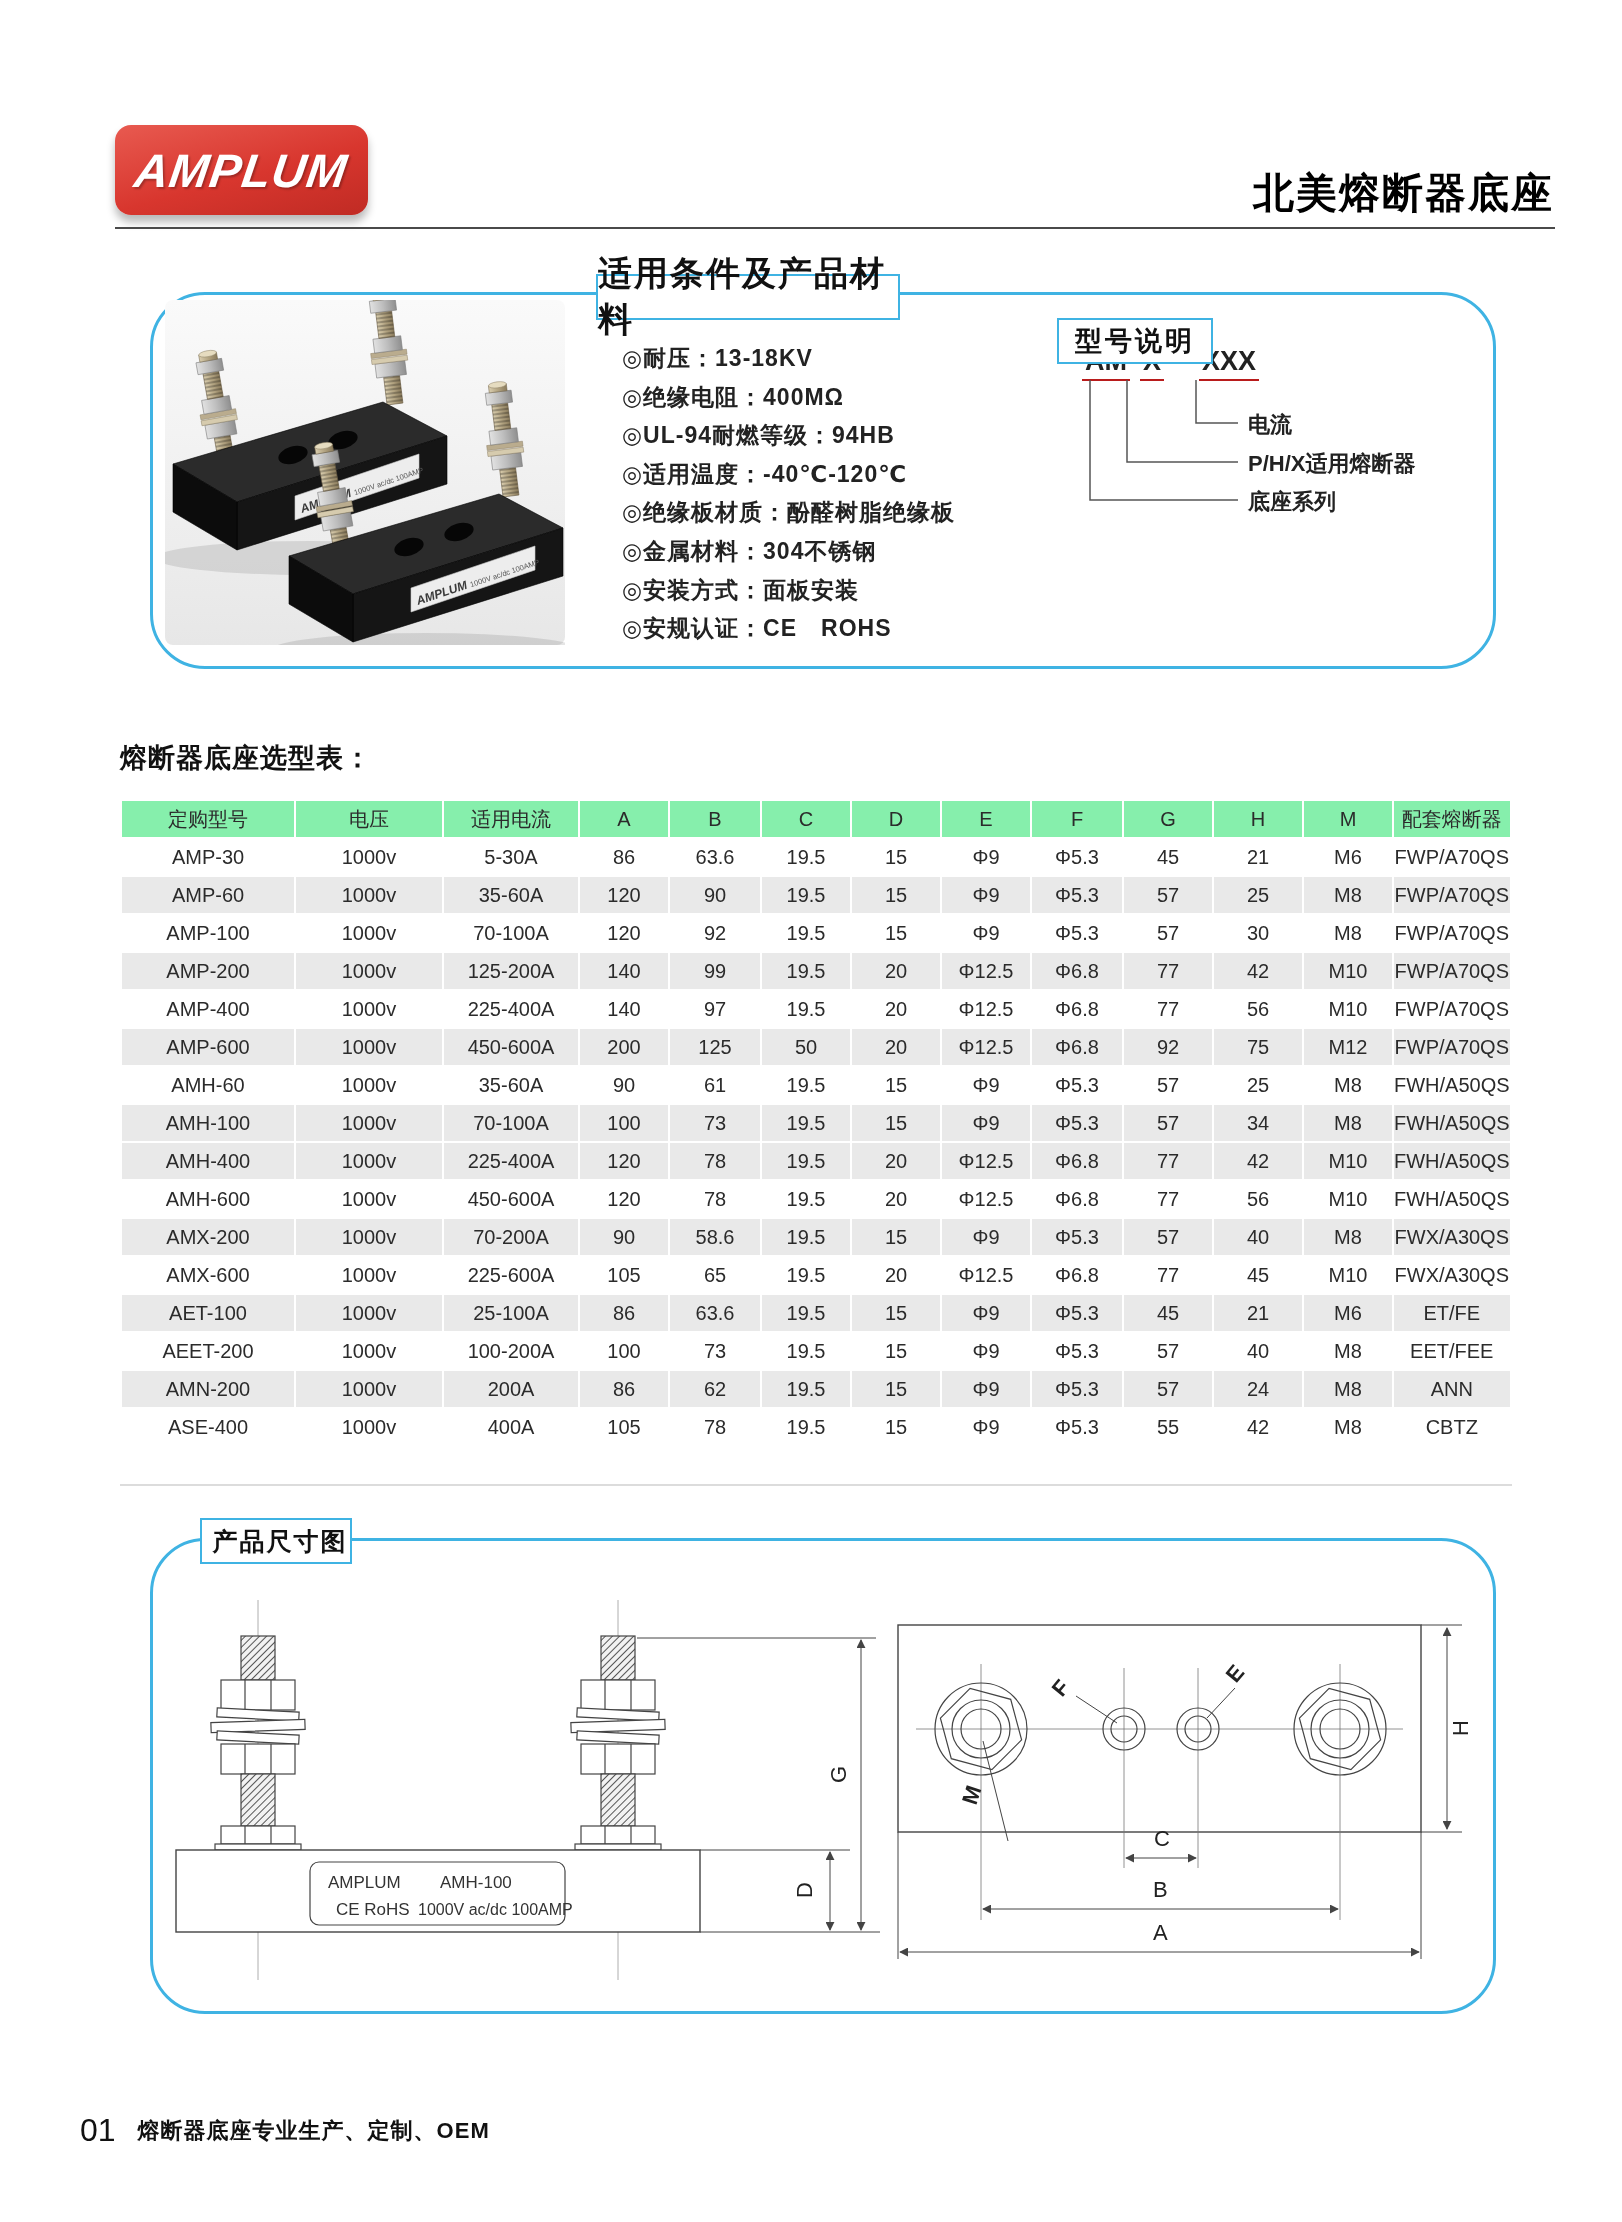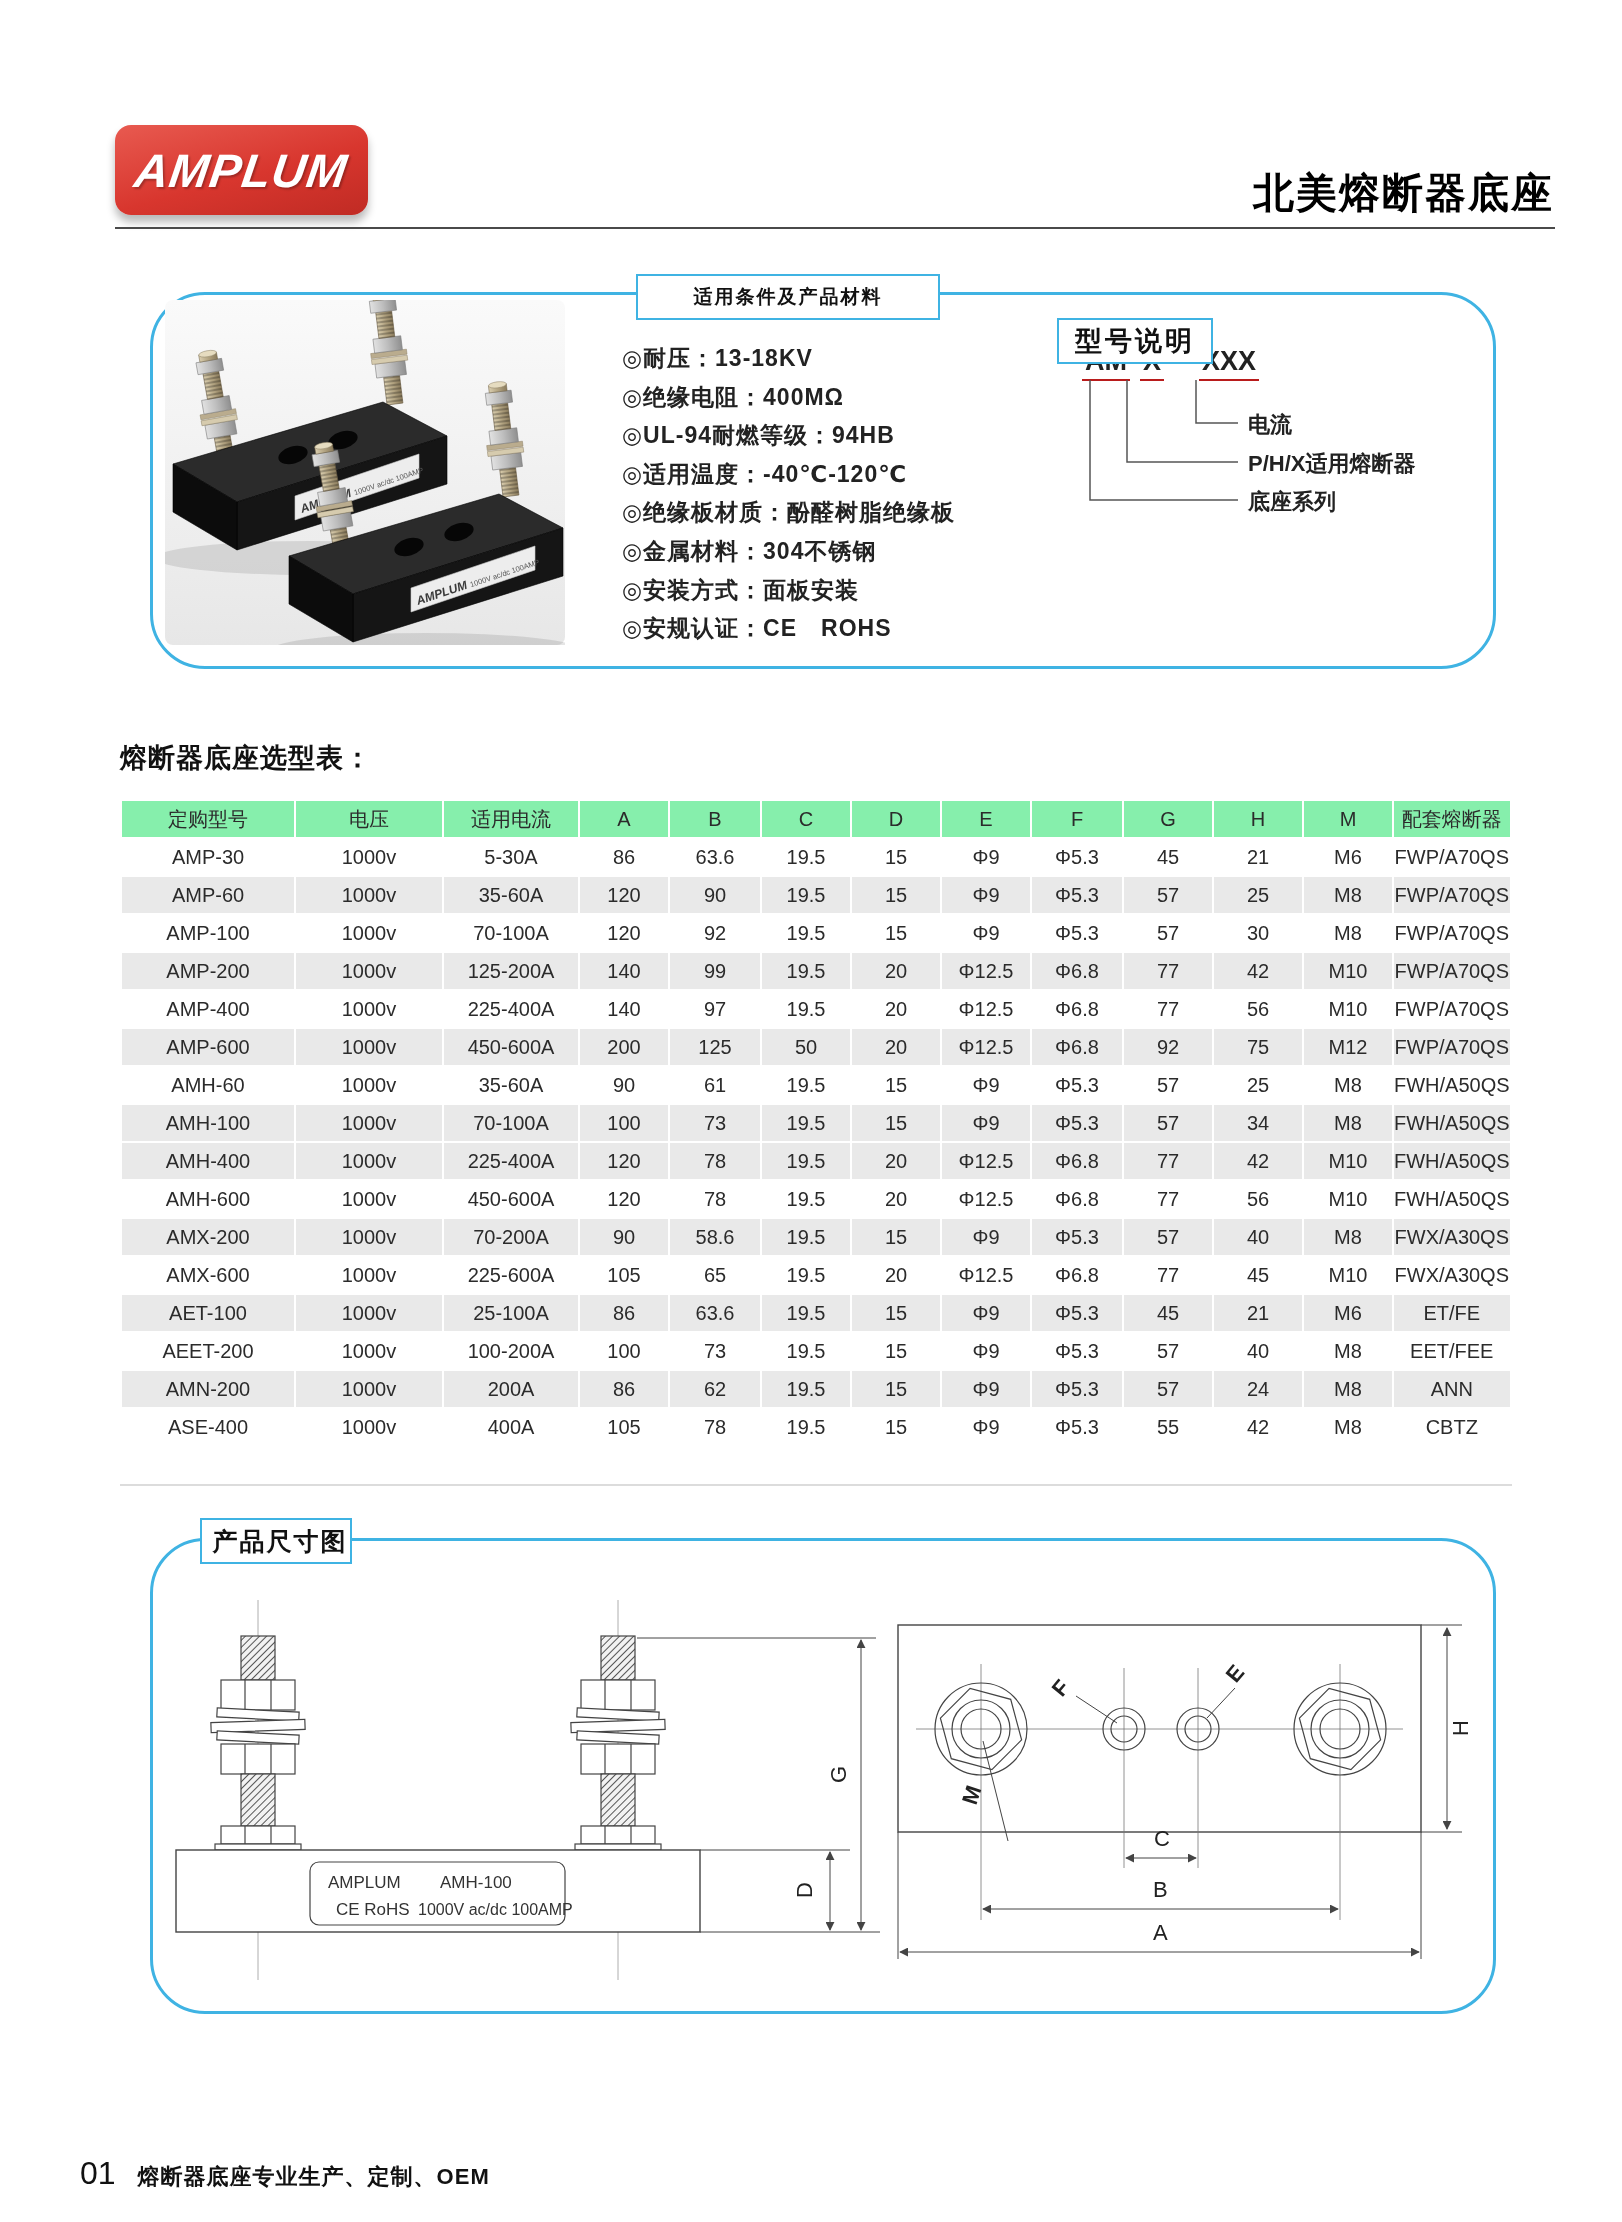--- a/index.html
+++ b/index.html
@@ -13,21 +13,21 @@
         box-shadow:0 7px 9px rgba(0,0,0,0.28);display:flex;align-items:center;justify-content:center;}
   .logo-text{color:#fff;font-style:italic;font-weight:bold;font-size:47px;letter-spacing:1px;
         transform:skewX(-8deg);text-shadow:2px 2px 2px rgba(0,0,0,0.25);}
   .page-title{right:68px;top:166px;font-size:41px;font-weight:bold;color:#000;letter-spacing:2px;}
   .header-rule{left:115px;top:227px;width:1440px;height:2px;background:#4a4a4a;}
 
   
   .top-box{left:150px;top:292px;width:1340px;height:371px;border:3px solid #3fb3e3;border-radius:55px;background:#fff;}
   .sec-tab{background:#fff;border:2px solid #3fb3e3;display:flex;align-items:center;justify-content:center;
            font-weight:bold;color:#111;z-index:3;}
-  .cond-tab{left:636px;top:274px;width:300px;height:42px;font-size:19px;letter-spacing:2px;}
+  .cond-tab{left:596px;top:274px;width:300px;height:42px;font-size:34px;letter-spacing:2px;}
   .model-tab{left:1057px;top:274px;width:152px;height:42px;font-size:27px;letter-spacing:3px;margin-top:44px;}
   .dim-tab{left:200px;top:1518px;width:140px;height:42px;font-size:25px;letter-spacing:2px;padding-left:8px;}
 
   .cond-list{left:622px;top:339px;width:400px;}
   .cond-item{font-size:23px;font-weight:bold;color:#222;line-height:38.6px;letter-spacing:1px;white-space:nowrap;}
 
   .model-code{left:1082px;top:346px;display:flex;align-items:flex-start;font-size:27px;font-weight:bold;color:#222;}
   .model-code span{display:inline-block;}
   .u{border-bottom:2px solid #b91c1c;padding:0 3px 2px 3px;}
   .mc-gap{width:10px;}
@@ -39,21 +39,21 @@
   .sel-table th,.sel-table td{height:36px;text-align:center;vertical-align:middle;font-size:20px;
       color:#2b2b2b;white-space:nowrap;overflow:hidden;padding:0;}
   .sel-table th{background:#86efac;font-weight:normal;}
   .sel-table tr.odd td{background:#ffffff;}
   .sel-table tr.even td{background:#e9e9e9;}
   .table-bottom-line{left:120px;top:1484px;width:1392px;height:2px;background:#dcdcdc;}
 
   
   .dim-box{left:150px;top:1538px;width:1340px;height:470px;border:3px solid #3fb3e3;border-radius:55px;background:#fff;}
 
-  .footer{left:80px;top:2112px;display:flex;align-items:flex-end;gap:22px;margin-top:43px;}
+  .footer{left:80px;top:2112px;display:flex;align-items:center;gap:22px;}
   .footer-num{font-size:32px;color:#111;}
   .footer-text{font-size:22px;font-weight:bold;color:#111;letter-spacing:1px;}
 
   svg text{font-family:"Liberation Sans","DejaVu Sans",sans-serif;}
 </style>
 </head>
 <body>
 
 <div id="page">
 

